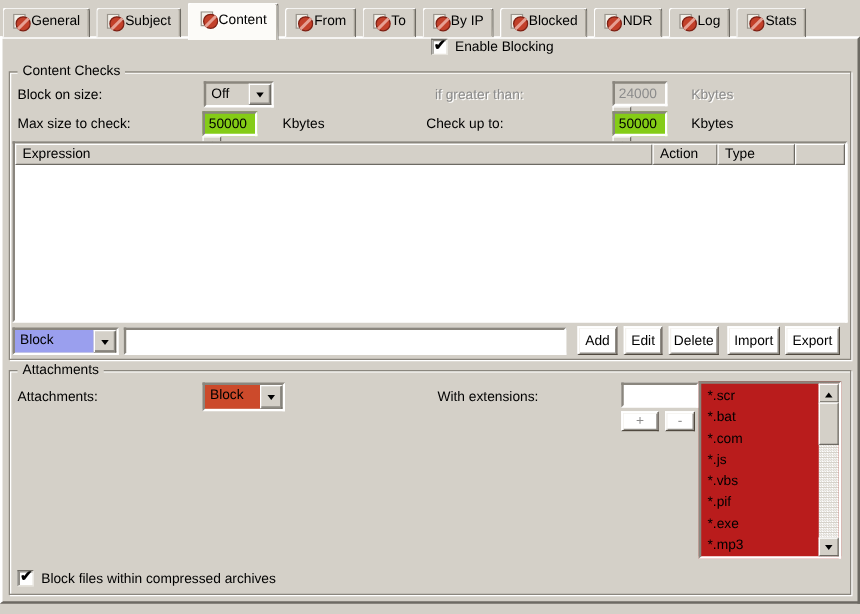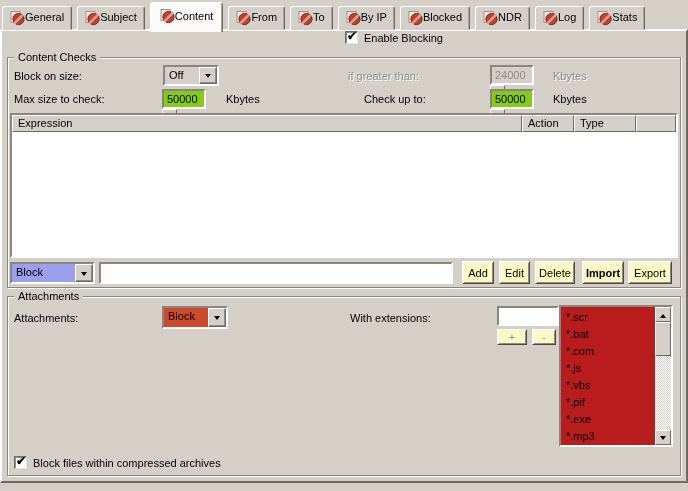--- a/index.html
+++ b/index.html
@@ -48,21 +48,21 @@
     font-family:"Liberation Sans",sans-serif;font-size:11px;background:#84cc16;color:#000;}
   .spin.disabled input{background:#d4d0c8;color:#8b8b8b;}
   .spin .btns{display:flex;flex-direction:column;width:15px;height:20px;}
   .spin .btns .b{flex:1;background:#d4d0c8;border:1px solid;border-color:#fff #6d6a63 #6d6a63 #fff;
     display:flex;align-items:center;justify-content:center;box-sizing:border-box;}
 
   .text-input{position:absolute;box-sizing:border-box;border:2px solid;
     border-color:#8a867e #fff #fff #8a867e;background:#fff;padding:2px 4px;margin:0;
     font-family:"Liberation Sans",sans-serif;font-size:11px;color:#000;}
 
-  .btn{position:absolute;box-sizing:border-box;height:23px;background:#fef9c3;
+  .btn{position:absolute;box-sizing:border-box;height:23px;background:#ffffff;
     border:1px solid;border-color:#fff #50493f #50493f #fff;
     box-shadow:inset 1px 1px 0 #f4f2ee,inset -1px -1px 0 #8f8c85;
     display:flex;align-items:center;justify-content:center;font-size:11px;cursor:default;}
   .btn.dim{color:#8b8b8b;text-shadow:1px 1px 0 #fff;}
 
   
   .exprlist{position:absolute;left:10px;top:113px;width:668px;height:145px;box-sizing:border-box;
     border:2px solid;border-color:#8a867e #fff #fff #8a867e;background:#fff;
     display:flex;flex-direction:column;}
   .lheader{display:flex;height:17px;background:#d4d0c8;flex:0 0 auto;}
@@ -240,21 +240,21 @@
       <span class="b">
           <span class="arr-up-s"></span>
         </span>
       <span class="b">
           <span class="arr-dn-s"></span>
         </span>
     </span>
   </div>
   <span class="lbl" style="left:226px;top:93px;z-index:6;">Kbytes</span>
 
-  <span class="lbl" style="left:364px;top:93px;z-index:6;">Check up to:</span>
+  <span class="lbl" style="left:341px;top:93px;z-index:6;">Check up to:</span>
   <div class="spin" style="left:490px;top:89px;z-index:6;">
     <input value="50000" style="">
     <span class="btns">
       <span class="b">
           <span class="arr-up-s"></span>
         </span>
       <span class="b">
           <span class="arr-dn-s"></span>
         </span>
     </span>
@@ -281,21 +281,21 @@
 
   <div class="btn" style="left:462px;top:261px;width:32px;z-index:6;">
       <span>Add</span>
     </div>
   <div class="btn" style="left:499px;top:261px;width:31px;z-index:6;">
       <span>Edit</span>
     </div>
   <div class="btn" style="left:535px;top:261px;width:40px;z-index:6;">
       <span>Delete</span>
     </div>
-  <div class="btn" style="left:582px;top:261px;width:42px;z-index:6;font-weight:bold;">
+  <div class="btn" style="left:582px;top:261px;width:42px;z-index:6;">
       <span>Import</span>
     </div>
   <div class="btn" style="left:628px;top:261px;width:44px;z-index:6;">
       <span>Export</span>
     </div>
 
   <div class="groupbox" style="left:7px;top:296px;width:674px;height:180px;z-index:5;">
     <span class="groupbox-label">Attachments</span>
   </div>
 

